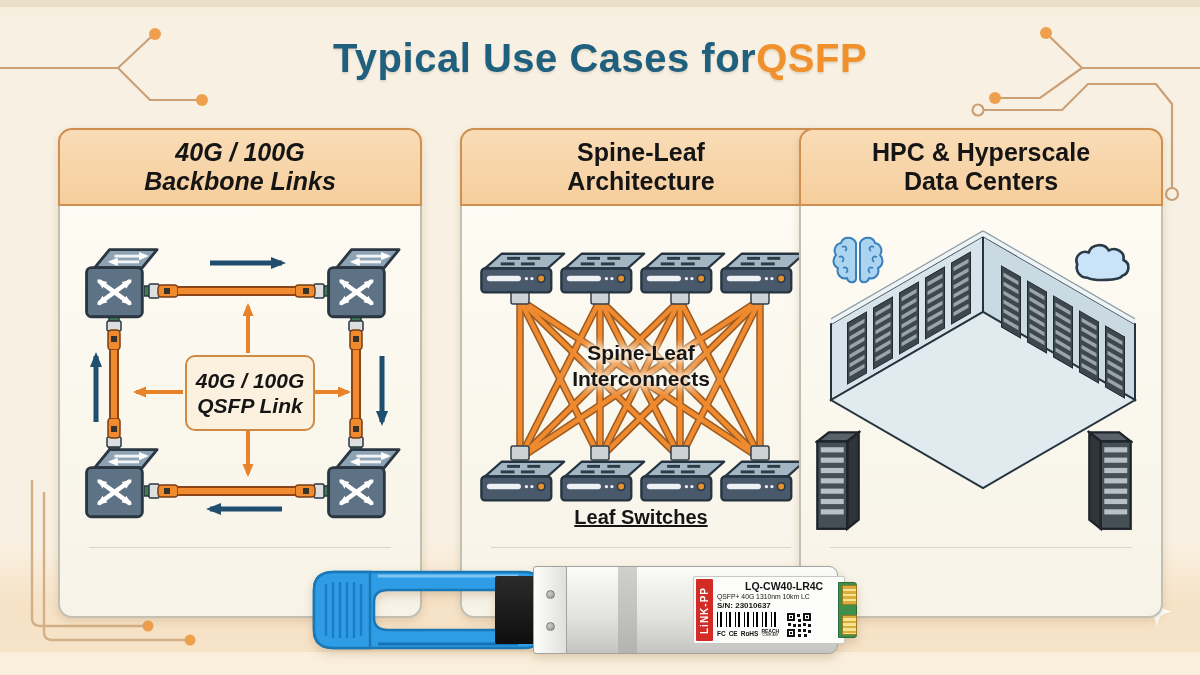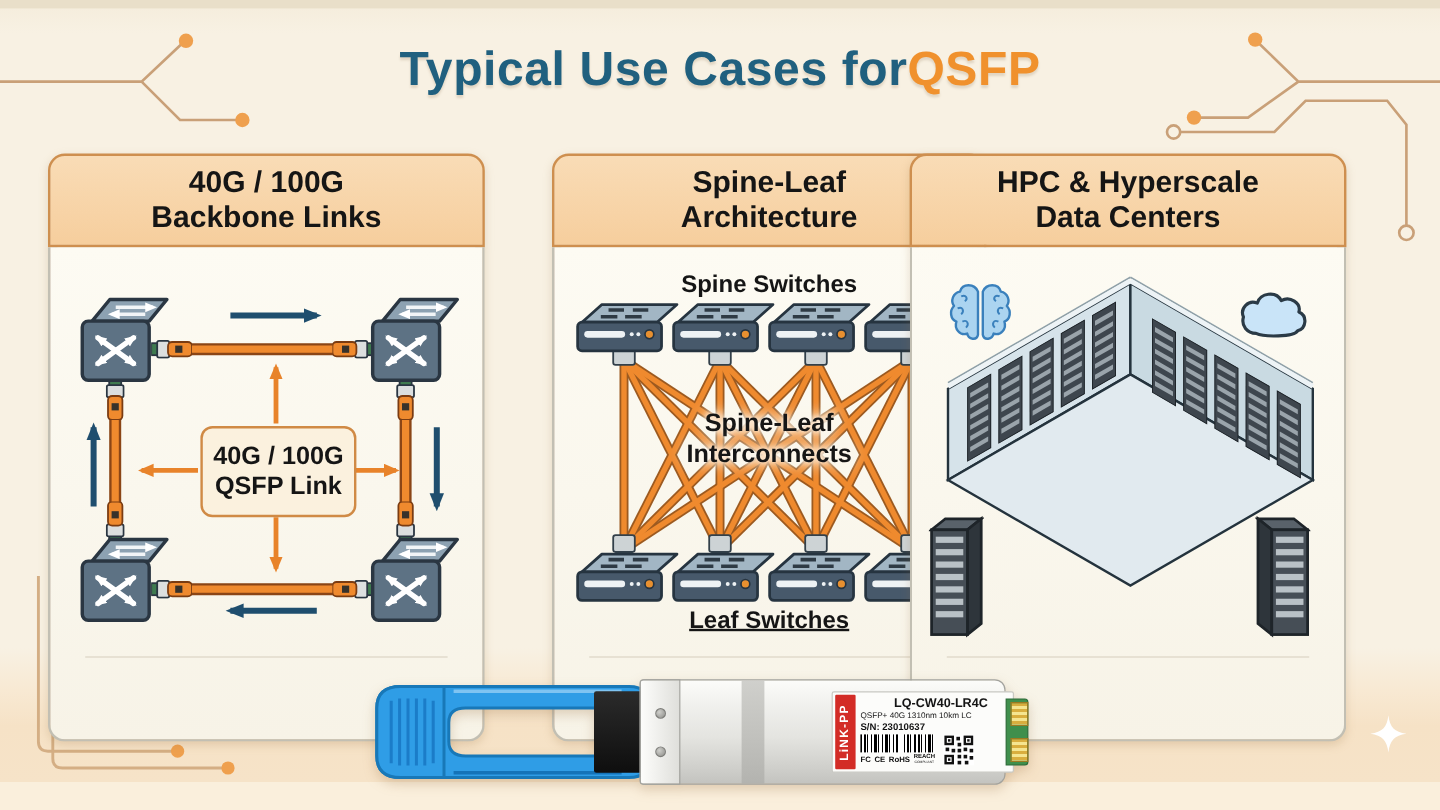--- a/index.html
+++ b/index.html
@@ -8,21 +8,21 @@
     font-family:"Liberation Sans","DejaVu Sans",sans-serif;
     background:linear-gradient(180deg,#F4ECDB 0px,#F8F1E3 28px,#F8F1E3 540px,#F8E9D3 575px,#F6E2C6 605px,#F6E3C8 652px,#FAEFDC 652px,#FAEFDC 675px);
   }
   .topband{position:absolute;left:0;top:0;width:1200px;height:7px;background:#E9DFC9;}
   .title{position:absolute;left:0;top:36px;width:1200px;text-align:center;
     font-size:40px;font-weight:bold;letter-spacing:.5px;
     text-shadow:0 2px 2px rgba(120,90,50,.18);}
   .title .t1{color:#20607F;text-align:center;}
   .title .t2{color:#F0912D;}
   .panel{position:absolute;top:128px;height:490px;filter:drop-shadow(0 3px 4px rgba(150,110,60,.22));}
-  .p1{left:40px;width:364px;} .p2{left:424px;width:362px;padding-left:36px;} .p3{left:758px;width:364px;}
+  .p1{left:58px;width:364px;font-style:italic;} .p2{left:424px;width:362px;padding-left:36px;} .p3{left:799px;width:364px;}
   .phead{box-sizing:border-box;height:78px;border:2px solid #CE8F4F;border-radius:14px 14px 0 0;
     background:linear-gradient(180deg,#F9DCB6,#F6CE9D);display:flex;align-items:center;justify-content:center;
     font-size:25px;font-weight:bold;color:#151515;text-align:center;line-height:1.18;white-space:pre-line;}
   .pbody{box-sizing:border-box;position:relative;height:412px;margin-top:0;
     border:2px solid #C2BFB3;border-top:none;border-radius:0 0 14px 14px;
     background:linear-gradient(180deg,#FDFBF3,#F7F3E7);}
   .divider{position:absolute;left:8%;top:341px;width:84%;height:1px;background:#DCD5C5;}
   .plabel{position:absolute;font-weight:bold;color:#151515;text-align:center;white-space:pre-line;}
   .linkbox{position:absolute;left:125px;top:149px;width:126px;height:72px;
     background:#FBF1DE;border:2.5px solid #D08A45;border-radius:10px;
@@ -277,21 +277,20 @@
       <use href="#fsw" width="92" height="48" x="12" y="44"></use>
       <use href="#fsw" width="92" height="48" x="92" y="44"></use>
       <use href="#fsw" width="92" height="48" x="172" y="44"></use>
       <use href="#fsw" width="92" height="48" x="252" y="44"></use>
 
       <use href="#fsw" width="92" height="48" x="12" y="252"></use>
       <use href="#fsw" width="92" height="48" x="92" y="252"></use>
       <use href="#fsw" width="92" height="48" x="172" y="252"></use>
       <use href="#fsw" width="92" height="48" x="252" y="252"></use>
     </svg>
-    <div class="plabel" style="left:0;top:20px;width:100%;font-size:20px;">Spine Switches</div>
     <div class="plabel glow" style="left:88px;top:134px;width:182px;">Spine-Leaf
 Interconnects</div>
     <div class="plabel" style="left:0;top:300px;width:100%;font-size:20px;text-decoration:underline;">Leaf Switches</div>
     <div class="divider"></div>
   </div>
 </div>
 
 <div class="panel p3">
   <div class="phead">HPC &amp; Hyperscale
 Data Centers</div>

